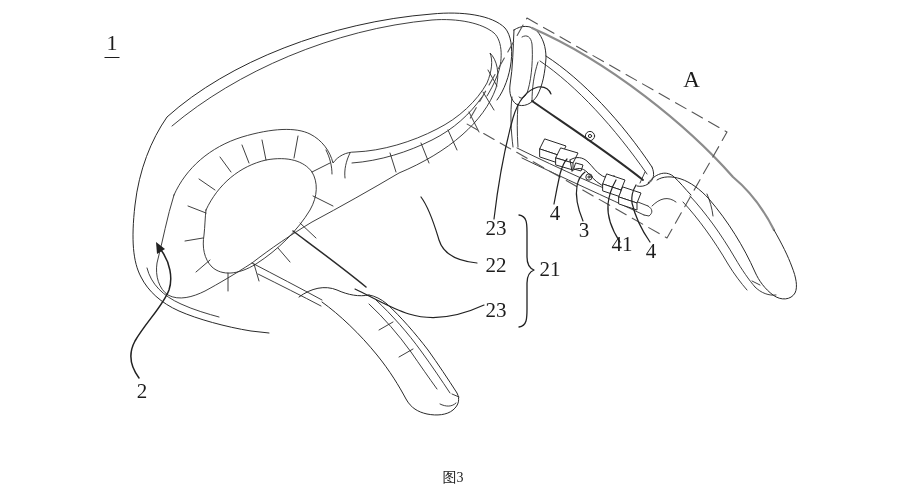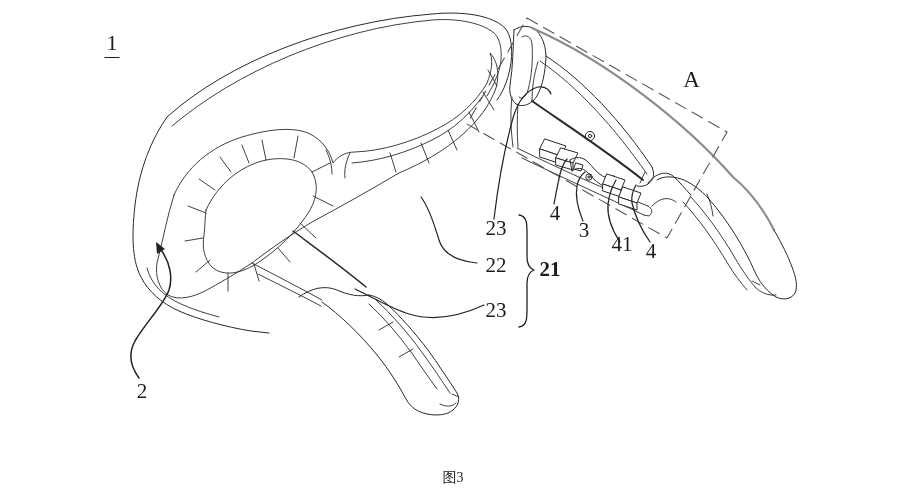--- a/index.html
+++ b/index.html
@@ -157,21 +157,21 @@
   <span class="ref-label assembly" style="left:112px;top:45px;">1</span>
 
   <span class="ref-label region" style="left:692px;top:79px;">A</span>
 
   <span class="ref-label" style="left:496px;top:228px;">23</span>
 
   <span class="ref-label" style="left:496px;top:265px;font-family:Liberation Serif, serif;">22</span>
 
   <span class="ref-label" style="left:496px;top:310px;">23</span>
 
-  <span class="ref-label" style="left:550px;top:269px;font-weight:bold;">21</span>
+  <span class="ref-label" style="left:550px;top:269px;">21</span>
 
   <span class="ref-label" style="left:555px;top:213px;">4</span>
 
   <span class="ref-label" style="left:584px;top:230px;">3</span>
 
   <span class="ref-label" style="left:622px;top:244px;">41</span>
 
   <span class="ref-label" style="left:651px;top:251px;">4</span>
 
   <span class="ref-label" style="left:142px;top:391px;">2</span>

